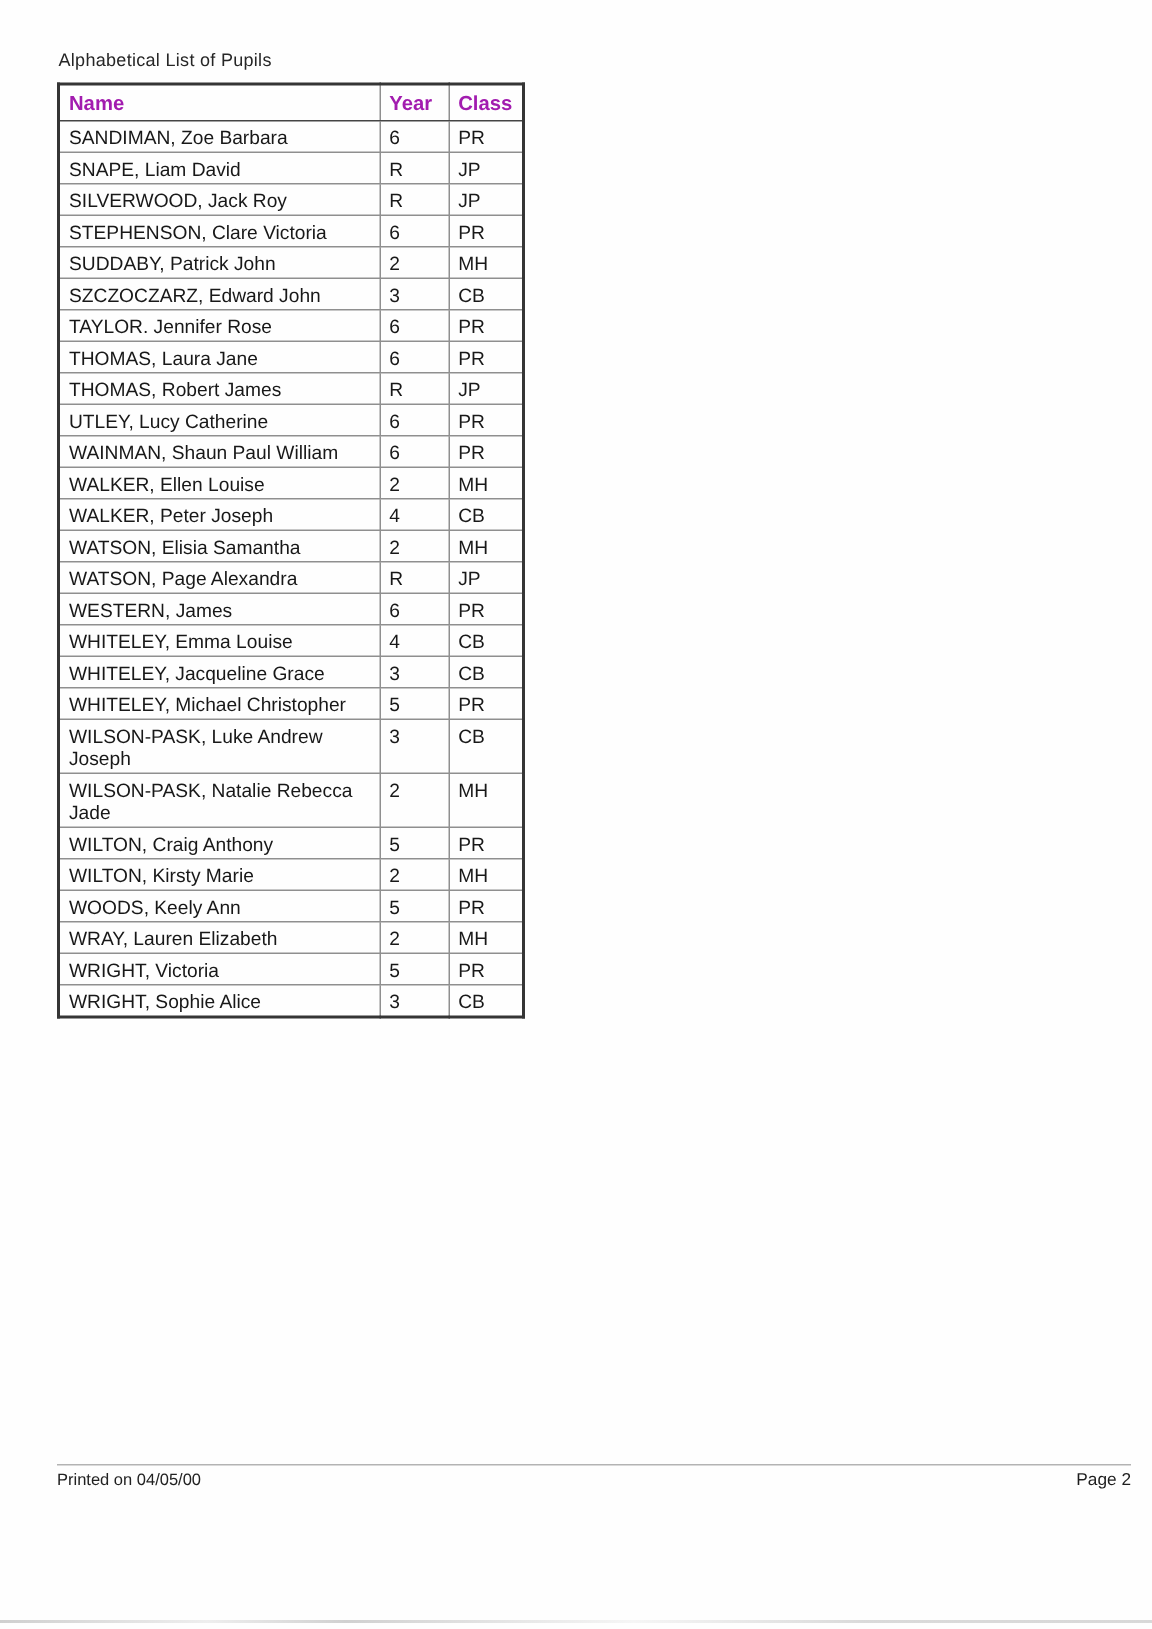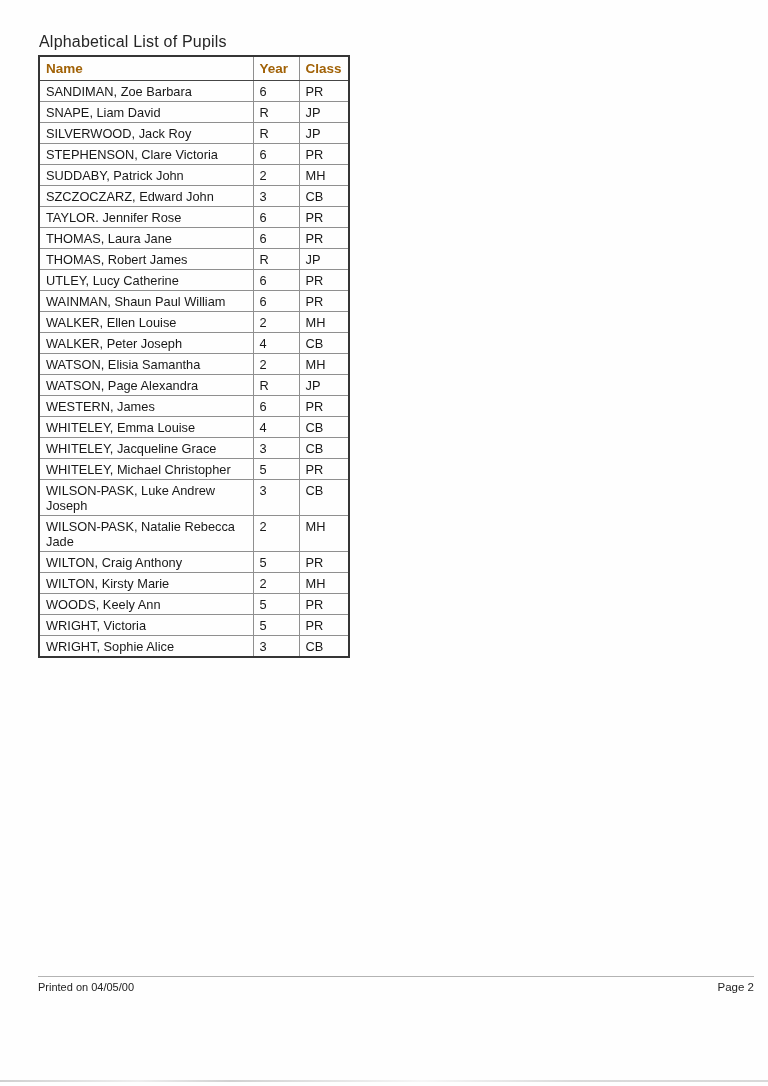--- a/index.html
+++ b/index.html
@@ -13,21 +13,21 @@
   .page {
     position: absolute;
     inset: 0;
     background: #fefefe;
     color: #1c1c1c;
   }
   .doc-title {
     position: absolute;
     left: 39px;
     top: 33px;
-    font-size: 16px;
+    font-size: 12px;
     letter-spacing: 0.2px;
     color: #262626;
   }
   table.pupils {
     position: absolute;
     left: 38px;
     top: 55px;
     width: 310px;
     border-collapse: collapse;
     table-layout: fixed;
@@ -36,21 +36,21 @@
     border: 1px solid #8f8f8f;
   }
   table.pupils {
     border: 2px solid #353535;
   }
   table.pupils th {
     font-size: 13.5px;
     font-weight: bold;
     text-align: left;
     padding: 4px 6px 4px 6px;
-    color: #a16207;
+    color: #a21caf;
     border-bottom: 1px solid #454545;
     background: #fefefe;
     white-space: nowrap;
   }
   table.pupils td {
     font-size: 12.8px;
     line-height: 15px;
     padding: 3px 6px 2px 6px;
     vertical-align: top;
     color: #181818;
@@ -258,20 +258,25 @@
       <td>MH</td>
     </tr>
 
     <tr>
       <td>WOODS, Keely Ann</td>
       <td>5</td>
       <td>PR</td>
     </tr>
 
 
+    <tr>
+      <td>WRAY, Lauren Elizabeth</td>
+      <td>2</td>
+      <td>MH</td>
+    </tr>
 
     <tr>
       <td>WRIGHT, Victoria</td>
       <td>5</td>
       <td>PR</td>
     </tr>
 
     <tr>
       <td>WRIGHT, Sophie Alice</td>
       <td>3</td>

